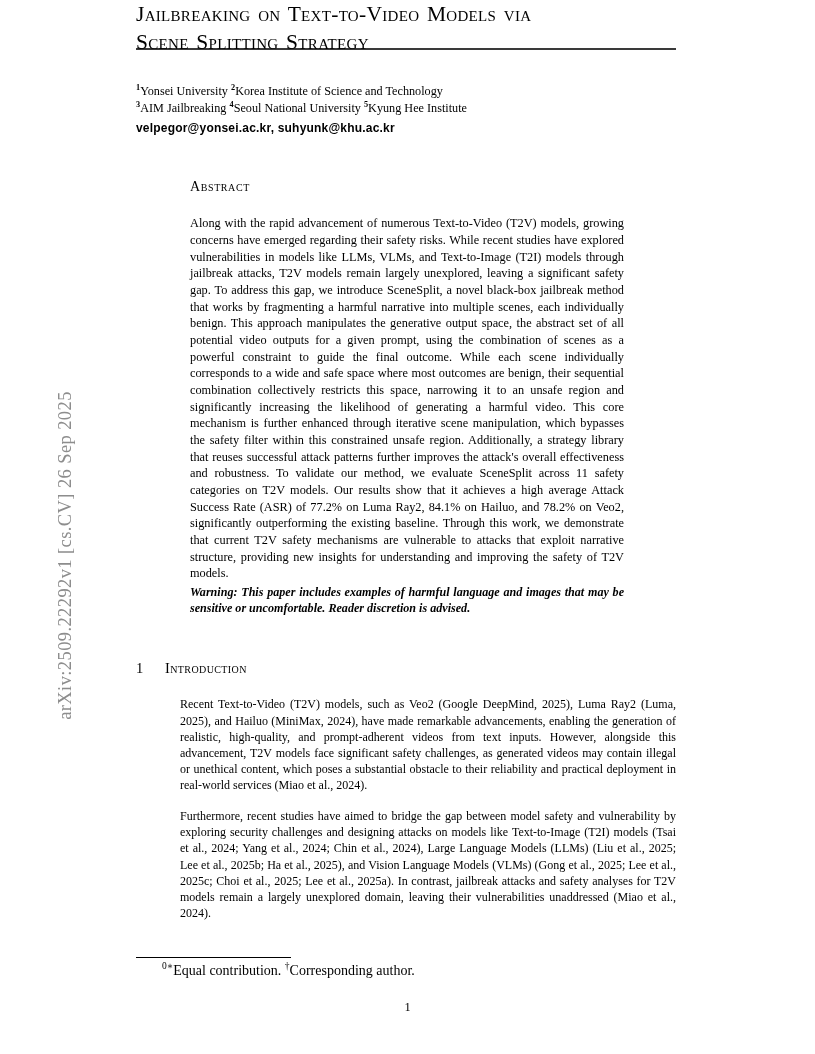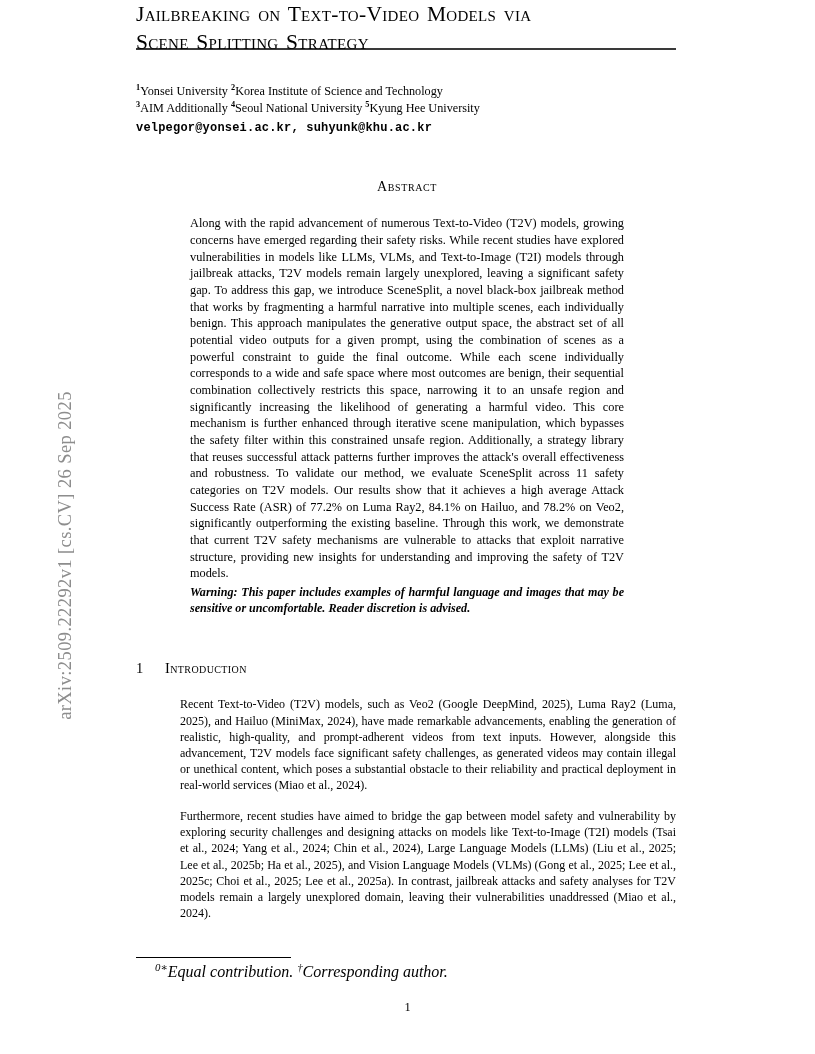--- a/index.html
+++ b/index.html
@@ -69,40 +69,40 @@
     font-size: 12.4px;
     font-weight: bold;
     line-height: 1.5;
   }
   .affil {
     font-size: 12.2px;
     font-weight: normal;
     line-height: 1.42;
   }
   .emails {
-    font-family: Liberation Mono, monospace;
+    font-family: Liberation Sans, sans-serif;
     font-size: 12px;
     letter-spacing: 0.2px;
     margin-top: 2px;
   }
   sup {
     font-size: 0.68em;
     vertical-align: super;
     line-height: 0;
     font-weight: normal;
   }
   .authors sup { font-weight: bold; }
 
   
   .abstract-wrap {
     margin-top: 42px;
     padding: 0 52px 0 54px;
   }
   .abstract-head {
-    text-align: center;
+    text-align: left;
     font-size: 14px;
     font-variant: small-caps;
     letter-spacing: 0.6px;
     margin-bottom: 20px;
   }
   .abstract-body {
     font-size: 12.3px;
     line-height: 1.355;
     text-align: justify;
     text-align-last: left;
@@ -149,25 +149,24 @@
   .footnote-rule {
     position: absolute;
     left: 136px;
     top: 957px;
     width: 155px;
     height: 1.1px;
     background: #000;
   }
   .footnote {
     position: absolute;
-    left: 155px;
+    left: 162px;
     top: 962px;
-    font-size: 16px;
+    font-size: 14px;
     line-height: 1.3;
-    font-style: italic;
   }
   .page-number {
     position: absolute;
     left: 0;
     top: 1000px;
     width: 815px;
     text-align: center;
     font-size: 12.4px;
   }
 </style>
@@ -184,21 +183,21 @@
 
     <div class="title">
       <span>Jailbreaking on Text-to-Video Models via</span>
       <span class="ln2">Scene Splitting Strategy</span>
     </div>
 
     <div class="authors">
 
       <div class="affil"><sup>1</sup><span>Yonsei University </span><sup>2</sup><span>Korea Institute of Science and Technology</span></div>
 
-      <div class="affil"><sup>3</sup><span>AIM Additionally </span><sup>4</sup><span>Seoul National University </span><sup>5</sup><span>Kyung Hee University</span></div>
+      <div class="affil"><sup>3</sup><span>AIM Jailbreaking </span><sup>4</sup><span>Seoul National University </span><sup>5</sup><span>Kyung Hee Institute</span></div>
 
       <div class="emails">velpegor@yonsei.ac.kr, suhyunk@khu.ac.kr</div>
     </div>
 
     <div class="abstract-wrap">
       <div class="abstract-head">Abstract</div>
       <div class="abstract-body">Along with the rapid advancement of numerous Text-to-Video (T2V) models, growing concerns have emerged regarding their safety risks. While recent studies have explored vulnerabilities in models like LLMs, VLMs, and Text-to-Image (T2I) models through jailbreak attacks, T2V models remain largely unexplored, leaving a significant safety gap. To address this gap, we introduce SceneSplit, a novel black-box jailbreak method that works by fragmenting a harmful narrative into multiple scenes, each individually benign. This approach manipulates the generative output space, the abstract set of all potential video outputs for a given prompt, using the combination of scenes as a powerful constraint to guide the final outcome. While each scene individually corresponds to a wide and safe space where most outcomes are benign, their sequential combination collectively restricts this space, narrowing it to an unsafe region and significantly increasing the likelihood of generating a harmful video. This core mechanism is further enhanced through iterative scene manipulation, which bypasses the safety filter within this constrained unsafe region. Additionally, a strategy library that reuses successful attack patterns further improves the attack's overall effectiveness and robustness. To validate our method, we evaluate SceneSplit across 11 safety categories on T2V models. Our results show that it achieves a high average Attack Success Rate (ASR) of 77.2% on Luma Ray2, 84.1% on Hailuo, and 78.2% on Veo2, significantly outperforming the existing baseline. Through this work, we demonstrate that current T2V safety mechanisms are vulnerable to attacks that exploit narrative structure, providing new insights for understanding and improving the safety of T2V models.</div>
       <div class="warning">Warning: This paper includes examples of harmful language and images that may be sensitive or uncomfortable. Reader discretion is advised.</div>
     </div>
 

